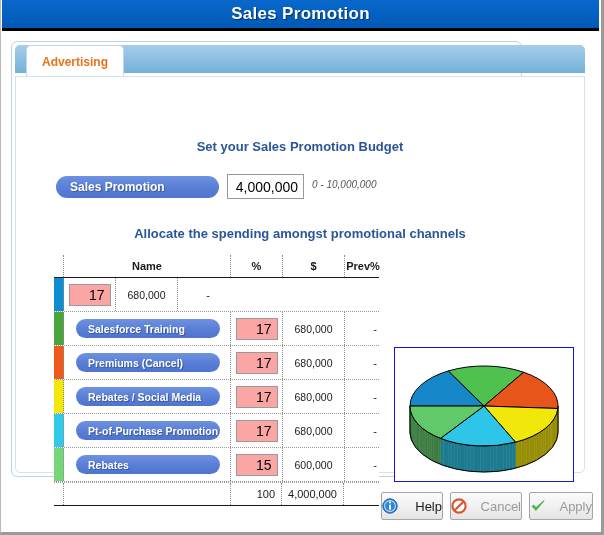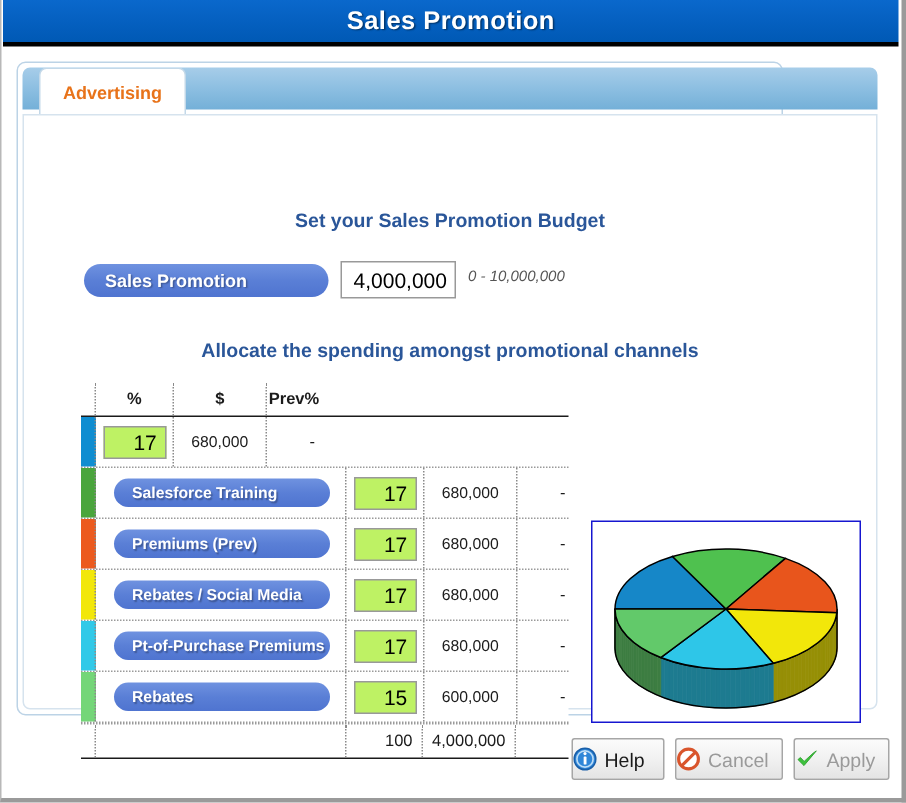--- a/index.html
+++ b/index.html
@@ -206,21 +206,21 @@
     color: #ffffff;
     font-size: 10.5px;
     font-weight: bold;
     padding-left: 12px;
     text-shadow: 1px 1px 1px rgba(0,0,0,0.3);
   }
   .pct-input {
     width: 42px;
     height: 22px;
     border: 1px solid #999999;
-    background: #bef264;
+    background: #fca5a5;
     box-sizing: border-box;
     font-size: 14px;
     color: #000000;
     display: flex;
     align-items: center;
     justify-content: flex-end;
     padding-right: 5px;
   }
   .dollar-cell { font-size: 10.5px; color: #1b1b1b; }
   .prev-cell   { font-size: 11px;  color: #1b1b1b; }
@@ -257,21 +257,21 @@
   }
   .btn {
     position: absolute;
     top: 5px;
     height: 28px;
     background: linear-gradient(to bottom, #fbfbfb 0%, #f1f1f1 50%, #e4e4e4 100%);
     border: 1px solid #a6a6a6;
     border-radius: 2px;
     display: flex;
     align-items: center;
-    justify-content: flex-start;
+    justify-content: space-between;
     gap: 5px;
     cursor: pointer;
     box-sizing: border-box;
   }
   .btn .btn-label { font-size: 13px; }
   #btn-help   { left: 380px; width: 62px; }
   #btn-cancel { left: 449px; width: 72px; }
   #btn-apply  { left: 528px; width: 64px; }
   #btn-help .btn-label   { color: #1a1a1a; }
   #btn-cancel .btn-label { color: #9a9a9a; }
@@ -304,20 +304,21 @@
       <div id="budget-input">4,000,000</div>
 
       <div id="budget-range">0 - 10,000,000</div>
 
       <div class="section-heading" id="allocate-heading">Allocate the spending amongst promotional channels</div>
 
       <div id="alloc-table">
 
         <div class="tbl-row tbl-head">
           <div class="c-swatch"></div>
+          <div class="c-name">Name</div>
           <div class="c-pct">%</div>
           <div class="c-dollar">$</div>
           <div class="c-prev">Prev%</div>
         </div>
 
         <div id="rows-host">
             <div class="tbl-row data-row">
               <div class="c-swatch" style="background: rgb(15, 141, 209);"></div>
               <div class="c-pct">
                 <div class="pct-input">17</div>
@@ -335,21 +336,21 @@
               <div class="c-pct">
                 <div class="pct-input">17</div>
               </div>
               <div class="c-dollar dollar-cell">680,000</div>
               <div class="c-prev prev-cell">-</div>
             </div>
             <div class="tbl-row data-row">
               <div class="c-swatch" style="background: rgb(236, 90, 30);"></div>
               <div class="c-name">
                 <div class="chan-pill">
-                  <span>Premiums (Prev)</span>
+                  <span>Premiums (Cancel)</span>
                 </div>
               </div>
               <div class="c-pct">
                 <div class="pct-input">17</div>
               </div>
               <div class="c-dollar dollar-cell">680,000</div>
               <div class="c-prev prev-cell">-</div>
             </div>
             <div class="tbl-row data-row">
               <div class="c-swatch" style="background: rgb(242, 231, 10);"></div>
@@ -361,21 +362,21 @@
               <div class="c-pct">
                 <div class="pct-input">17</div>
               </div>
               <div class="c-dollar dollar-cell">680,000</div>
               <div class="c-prev prev-cell">-</div>
             </div>
             <div class="tbl-row data-row">
               <div class="c-swatch" style="background: rgb(49, 201, 232);"></div>
               <div class="c-name">
                 <div class="chan-pill">
-                  <span>Pt-of-Purchase Premiums</span>
+                  <span>Pt-of-Purchase Promotion</span>
                 </div>
               </div>
               <div class="c-pct">
                 <div class="pct-input">17</div>
               </div>
               <div class="c-dollar dollar-cell">680,000</div>
               <div class="c-prev prev-cell">-</div>
             </div>
             <div class="tbl-row data-row">
               <div class="c-swatch" style="background: rgb(116, 214, 120);"></div>

